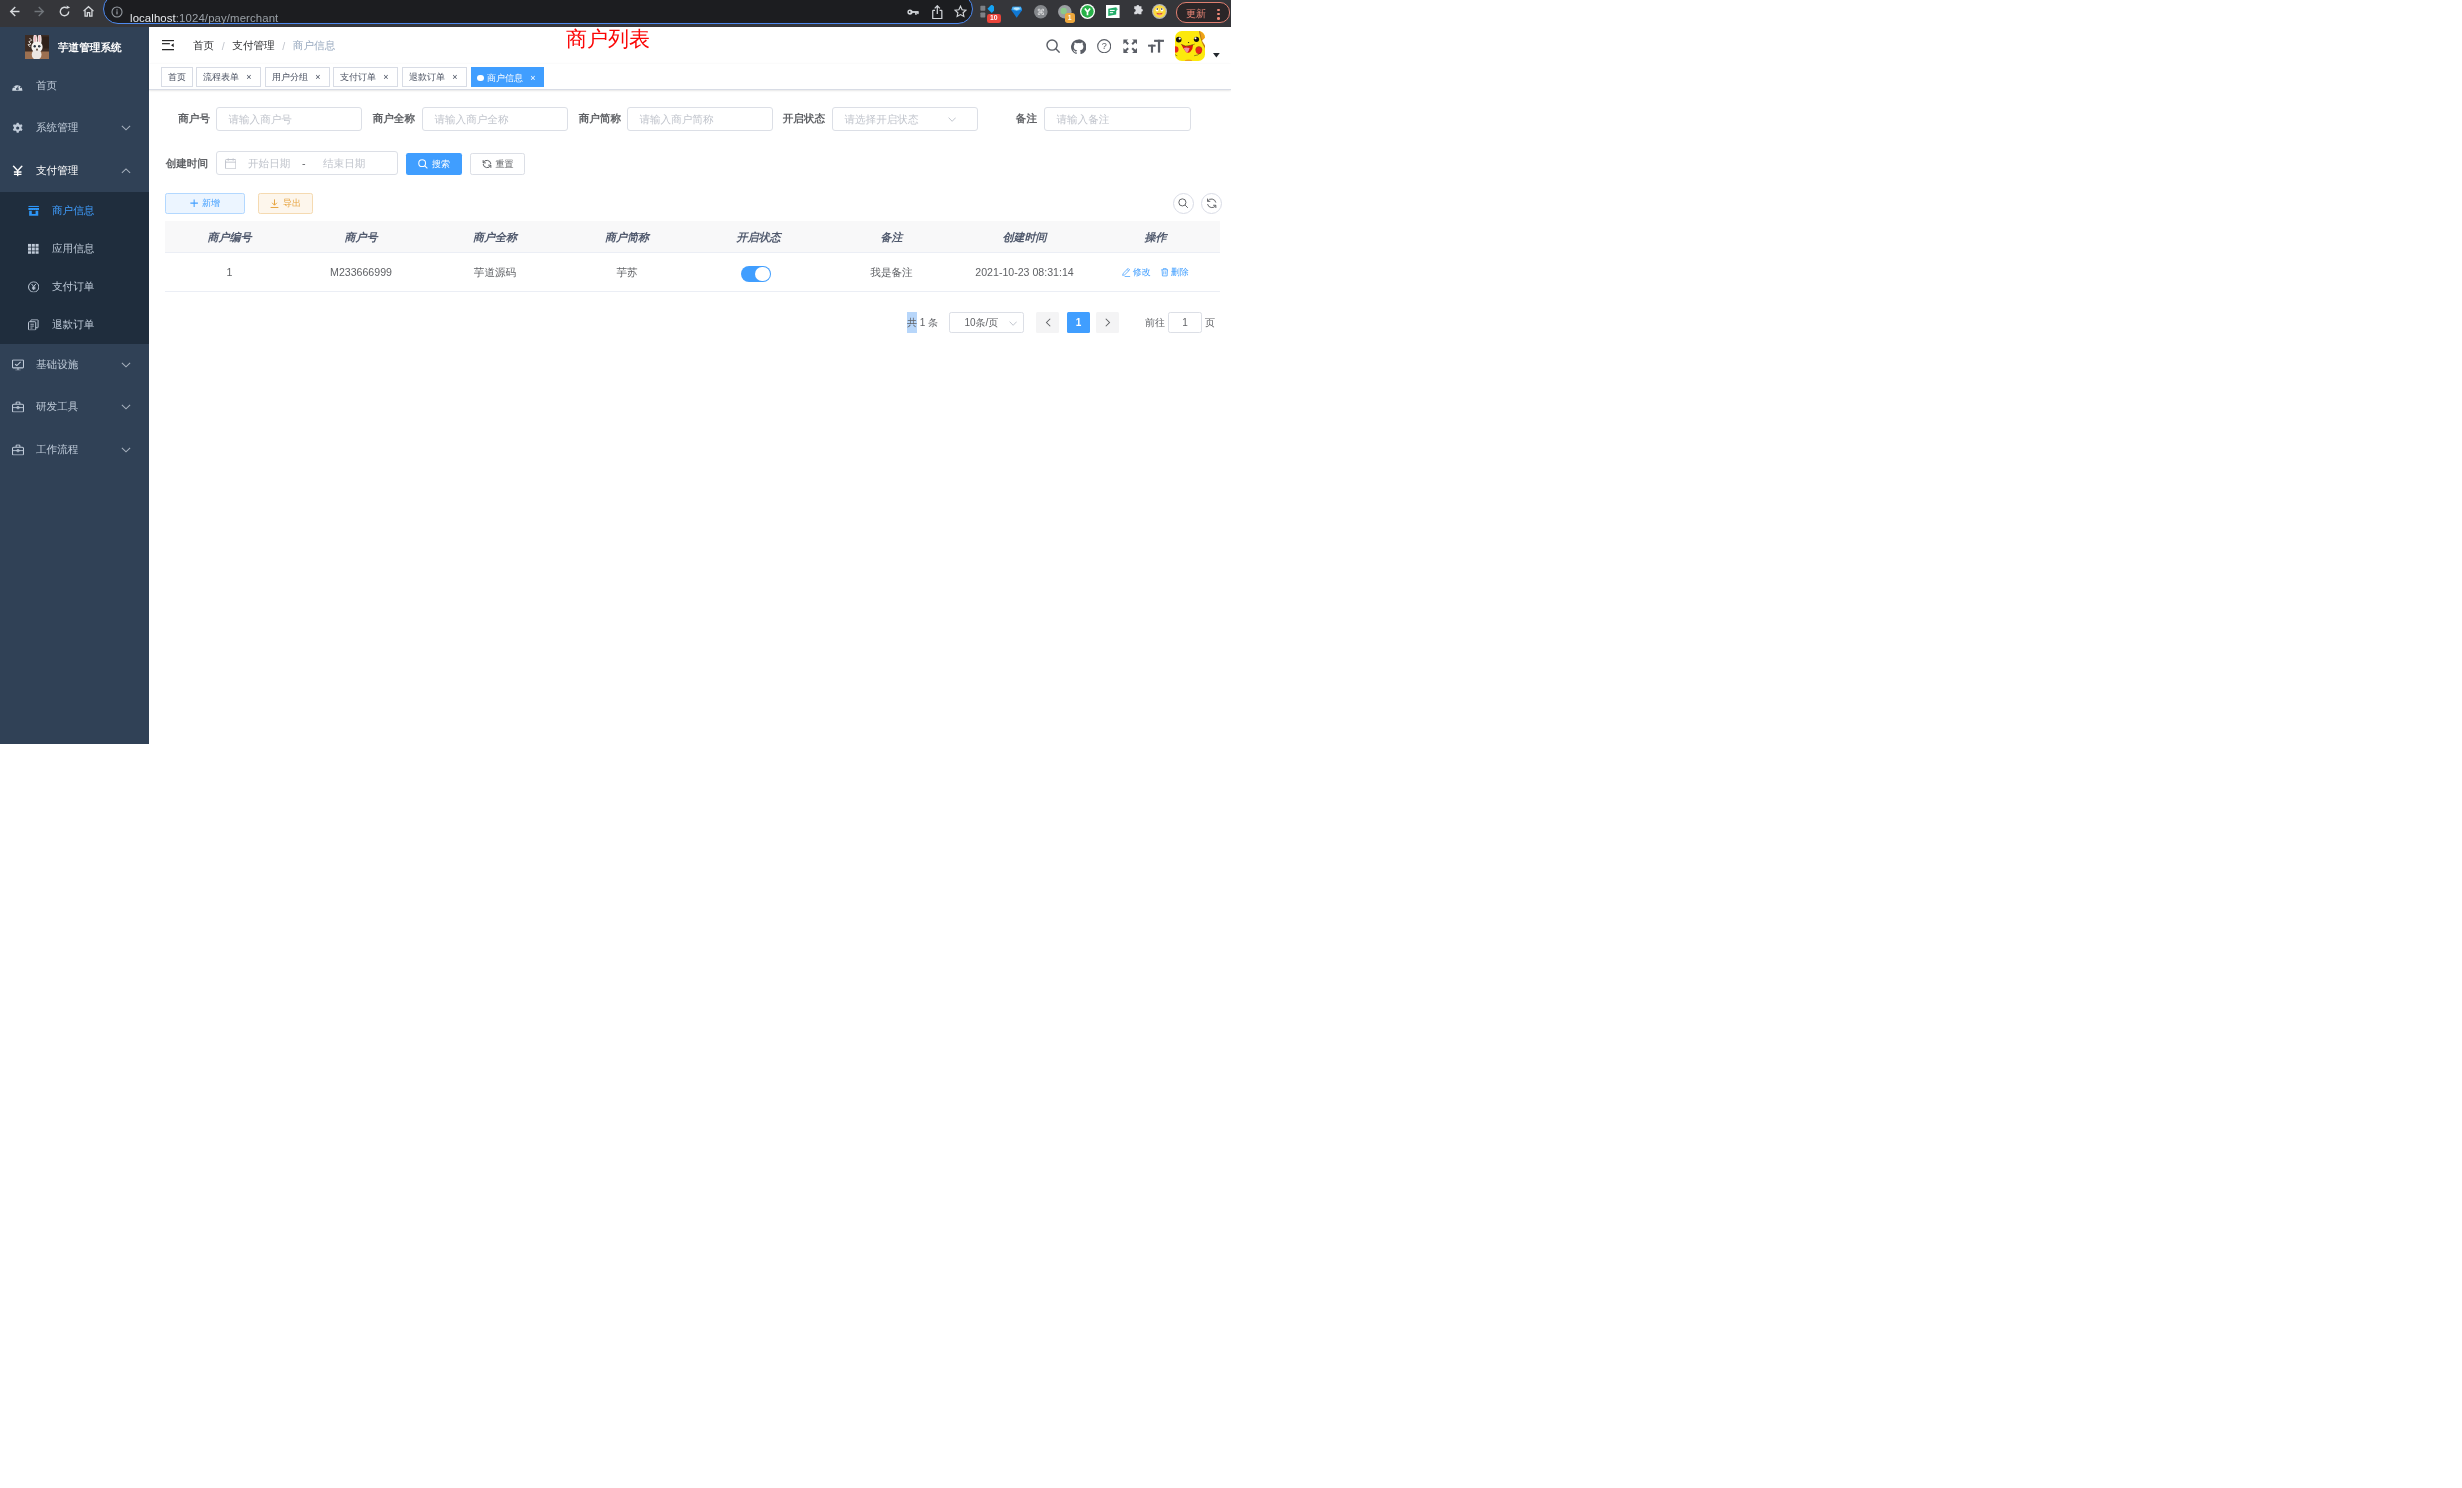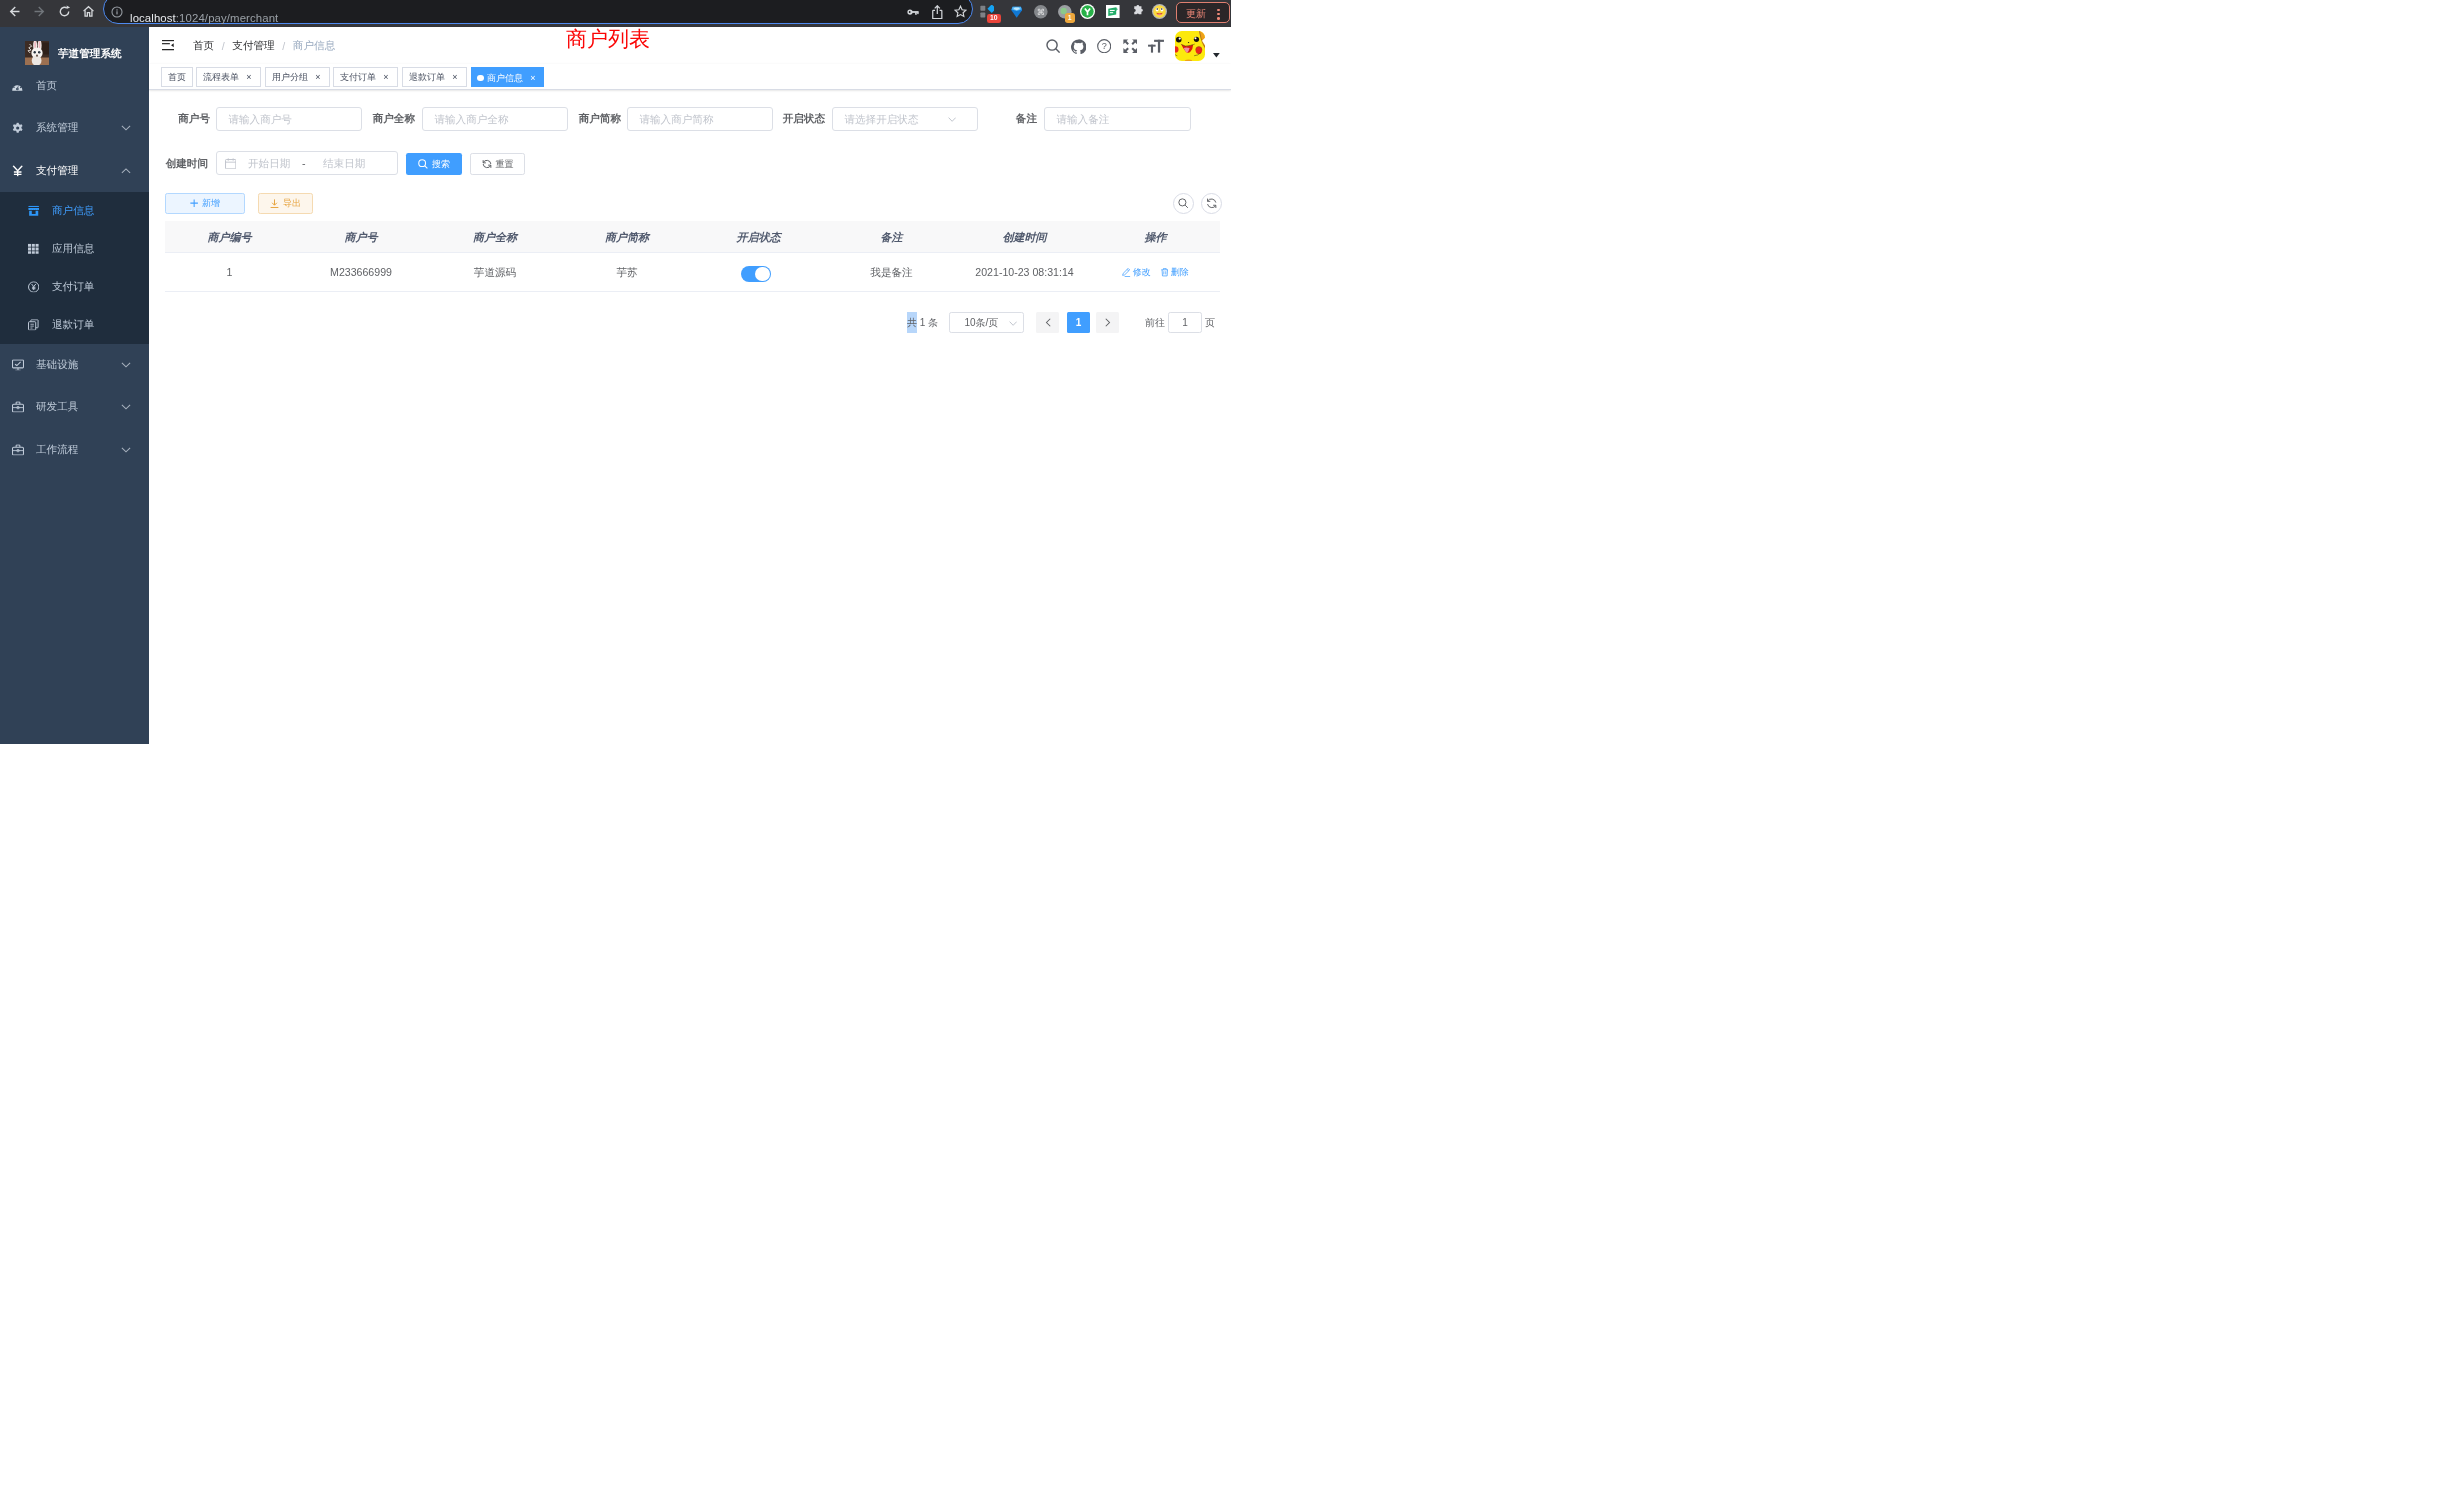--- a/index.html
+++ b/index.html
@@ -7,27 +7,27 @@
 body { font-family:"Liberation Sans",sans-serif; background:#fff; position:relative; }
 .abs { position:absolute; }
 svg { display:block; }
 
 
 #chrome { position:absolute; left:0; top:0; width:1231px; height:26.5px; background:#35363a; }
 #omnibox { position:absolute; left:103px; top:-6px; width:870px; height:30px; border-radius:15px; background:#1c1d20; border:1.9px solid #4e8af0; }
 .chromeicon { position:absolute; top:0; }
 #urltext { position:absolute; left:130px; top:0px; height:23.5px; display:flex; align-items:flex-end; font-size:11.4px; color:#9aa0a6; letter-spacing:0.1px; }
 #urltext b { color:#e8eaed; font-weight:400; }
-#updatepill { position:absolute; left:1176px; top:1.5px; width:54px; height:21.6px; border-radius:5px; border:1.1px solid #e07f70; background:#2b2628; color:#ee8878; font-size:10px; }
+#updatepill { position:absolute; left:1176px; top:1.5px; width:54px; height:21.6px; border-radius:10px; border:1.1px solid #e07f70; background:#2b2628; color:#ee8878; font-size:10px; }
 #updatepill span { position:absolute; left:9px; top:4.5px; }
 .updot { position:absolute; left:40px; width:2.7px; height:2.7px; border-radius:50%; background:#ee8878; }
 
 
 #sidebar { position:absolute; left:0; top:26.5px; width:149px; height:718px; background:#304156; }
-#logo { position:absolute; left:0; top:8px; width:134px; height:38px;font-family:Liberation Serif, serif; }
+#logo { position:absolute; left:0; top:2px; width:134px; height:38px;font-family:Liberation Serif, serif; }
 #logo .ttl { position:absolute; left:58px; top:0; height:38px; display:flex; align-items:center; color:#fff; font-weight:700; font-size:10.6px; }
 .mi { position:absolute; left:0; width:149px; height:42px; color:#bfcbd9; font-size:10.6px; }
 .mi .txt { position:absolute; left:36px; top:50%; transform:translateY(-50%); }
 .mi .ic { position:absolute; left:12px; top:50%; transform:translateY(-50%); }
 .mi .chev { position:absolute; left:121px; top:50%; transform:translateY(-50%); }
 .smi { position:absolute; left:0; width:149px; height:38px; color:#bfcbd9; font-size:10.6px; }
 .smi .txt { position:absolute; left:52px; top:50%; transform:translateY(-50%); }
 .smi .ic { position:absolute; left:28px; top:50%; transform:translateY(-50%); }
 #submenu { position:absolute; left:0; top:165px; width:149px; height:152px; background:#1f2d3d; }
 

